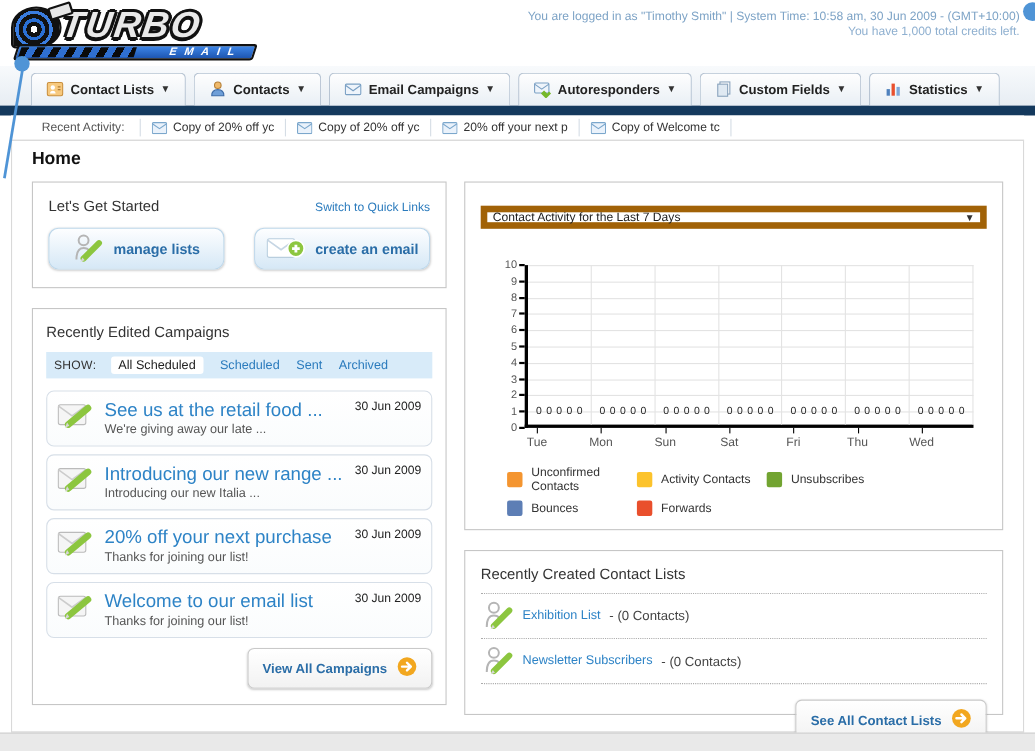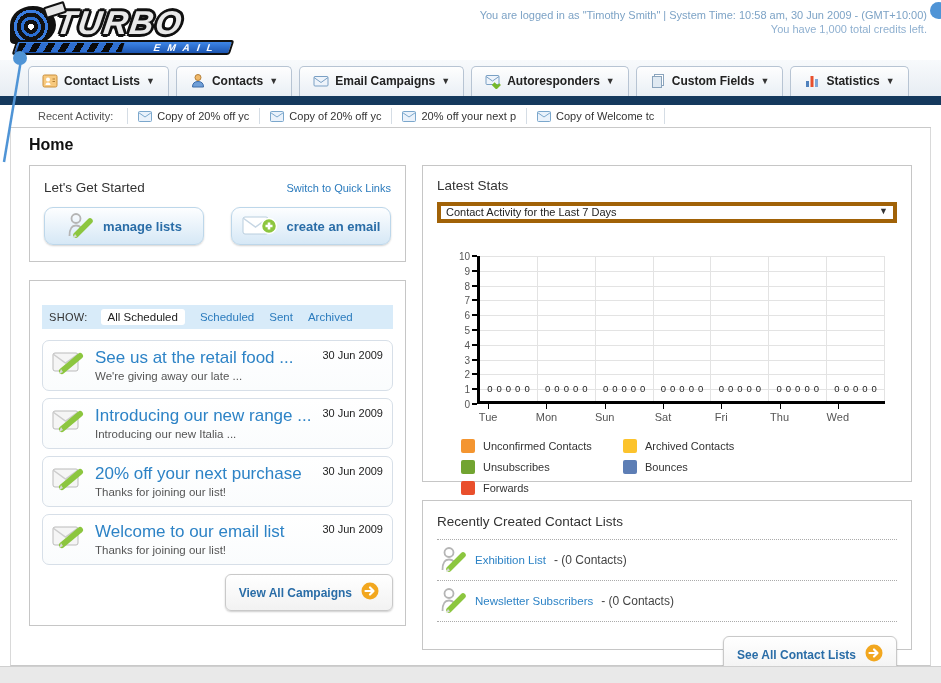--- a/index.html
+++ b/index.html
@@ -79,37 +79,37 @@
   .ci-text { flex:1; min-width:0; }
   .ci-title { display:block; color:#2d83c6; font-size:17px; text-decoration:none; margin-bottom:2px; }
   .ci-sub { color:#555; font-size:11.5px; }
   .ci-date { font-size:11px; color:#222; margin-top:1px; white-space:nowrap; }
   .panel-btn-row { display:flex; justify-content:flex-end; margin-top:9px; }
   .pill-btn { display:flex; align-items:center; gap:9px; background:linear-gradient(#ffffff,#f2f2f2); border:1px solid #c9c9c9;
     border-radius:6px; box-shadow:0 1px 2px rgba(0,0,0,.2); padding:7px 13px; color:#2a6da7; font-size:12px; font-weight:bold; cursor:pointer; }
 
   
   .stats { padding:12px 14px 14px; height:317px; }
-  .stats-select { margin-top:9px; border:4px solid #a16207; height:21px; display:flex; justify-content:space-between;
+  .stats-select { margin-top:9px; border:6px solid #a16207; height:21px; display:flex; align-items:center; justify-content:space-between;
     padding:0 5px; font-size:11px; color:#222; cursor:pointer; background:#fff; }
   .stats-select .caret { font-size:9px; color:#333; }
   .chart-wrap { margin-top:33px; display:flex; margin-left:18px; }
   .chart-yaxis { position:relative; width:22px; height:148px; }
   .ytick-label { position:absolute; right:7px; font-size:10px; color:#555; line-height:10px; }
   .ytick-mark { position:absolute; right:0; width:5px; height:2px; background:#000; }
   .chart-plot { position:relative; width:408px; height:148px; border-left:3px solid #000; border-bottom:3px solid #000; display:flex; }
   .gridline-h { position:absolute; left:0; right:0; height:1px; background:#e3e3e3; }
   .chart-group { position:relative; flex:1; border-right:1px solid #e3e3e3; display:flex; align-items:flex-end; justify-content:center; }
   .zeros { display:flex; gap:4px; margin-bottom:7px; }
   .zero-label { font-size:9.5px; color:#222; }
   .chart-days { display:flex; width:408px; margin-left:22px; }
   .day-cell { flex:1; text-align:center; position:relative; padding-top:7px; font-size:11px; color:#555; }
   .day-tick { position:absolute; top:0; left:50%; width:1px; height:5px; background:#000; }
   .legend { margin:16px 0 0 24px; display:flex; flex-wrap:wrap; width:440px; }
-  .legend-item { display:flex; align-items:center; gap:8px; width:162px; margin-bottom:7px; font-size:11px; color:#333; }
+  .legend-item { display:flex; align-items:center; gap:8px; width:118px; margin-bottom:7px; font-size:11px; color:#333; }
   .legend-swatch { width:14px; height:14px; border-radius:2px; flex:none; }
 
   
   .contact-lists { padding:13px 14px 14px; height:150px; }
   .cl-items { margin-top:10px; }
   .cl-item { display:flex; align-items:center; gap:8px; padding:6px 2px; border-top:1px dotted #ababab; cursor:pointer; }
   .cl-item:last-child { border-bottom:1px dotted #ababab; }
   .cl-link { color:#2d83c6; font-size:11.5px; text-decoration:none; }
   .cl-detail { color:#444; font-size:12px; }
   .cl-btn-row { display:flex; justify-content:flex-end; margin-top:14px; }
@@ -286,20 +286,21 @@
                     <circle cx="27" cy="13" r="7.5" fill="#8dc63f" stroke="#fff" stroke-width="1.5"></circle>
                     <path d="M27 9.5 V16.5 M23.5 13 H30.5" stroke="#fff" stroke-width="2.6"></path>
                   </svg>
                 </span>
                 <span>create an email</span>
               </div>
             </div>
         </div>
 
         <div class="panel campaigns">
+          <div class="panel-head">Recently Edited Campaigns</div>
           <div class="filter-bar">
             <span class="filter-label">SHOW:</span>
             <span id="filter-links" style="display:flex;gap:15px;align-items:center;">
                 <a class="filter-link active">All Scheduled</a>
                 <a class="filter-link">Scheduled</a>
                 <a class="filter-link">Sent</a>
                 <a class="filter-link">Archived</a>
               </span>
           </div>
           <div class="campaign-list" id="campaign-list">
@@ -372,21 +373,20 @@
                     <path d="M4.5 9 H12 M9 5.5 L12.5 9 L9 12.5" stroke="#fff" stroke-width="2.2" fill="none" stroke-linecap="round" stroke-linejoin="round"></path>
                   </svg></span>
             </div>
           </div>
         </div>
 
       </div>
       <div class="right-col">
 
         <div class="panel stats">
-          <div class="panel-head">Latest Stats</div>
           <div class="stats-select">
             <span>Contact Activity for the Last 7 Days</span>
             <span class="caret">▼</span>
           </div>
           <div class="chart-wrap">
             <div class="chart-yaxis" id="chart-yaxis">
                 <div class="ytick-label" style="top: 144px; right: 7px;">0</div>
                 <div class="ytick-mark" style="top: 147px;"></div>
                 <div class="ytick-label" style="top: 129.2px; right: 7px;">1</div>
                 <div class="ytick-mark" style="top: 132.2px;"></div>
@@ -494,21 +494,21 @@
               <div class="day-cell"><div class="day-tick"></div><span>Thu</span></div>
               <div class="day-cell"><div class="day-tick"></div><span>Wed</span></div>
             </div>
           <div class="legend" id="chart-legend">
               <div class="legend-item">
                 <span class="legend-swatch" style="background: rgb(244, 149, 48);"></span>
                 <span>Unconfirmed Contacts</span>
               </div>
               <div class="legend-item">
                 <span class="legend-swatch" style="background: rgb(252, 195, 44);"></span>
-                <span>Archived Contacts</span>
+                <span>Activity Contacts</span>
               </div>
               <div class="legend-item">
                 <span class="legend-swatch" style="background: rgb(114, 164, 49);"></span>
                 <span>Unsubscribes</span>
               </div>
               <div class="legend-item">
                 <span class="legend-swatch" style="background: rgb(93, 126, 181);"></span>
                 <span>Bounces</span>
               </div>
               <div class="legend-item">

